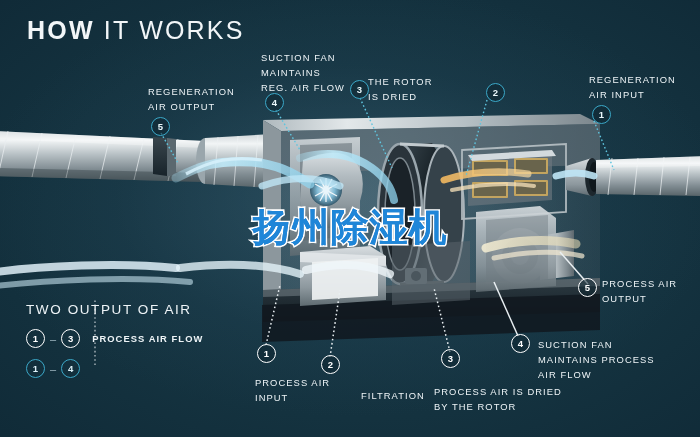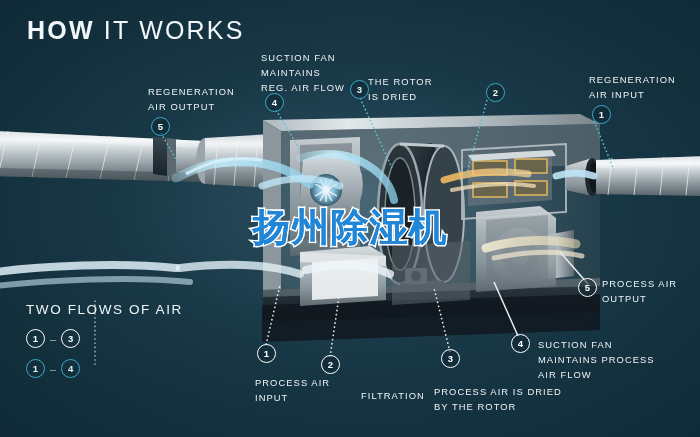--- a/index.html
+++ b/index.html
@@ -348,26 +348,27 @@
   <div class="marker" style="left:441px; top:349px;">3</div>
 
   <div class="callout" style="left:361px; top:388px;">FILTRATION</div>
   <div class="marker" style="left:321px; top:355px;">2</div>
 
   <div class="callout" style="left:255px; top:375px;">PROCESS AIR
 INPUT</div>
   <div class="marker" style="left:257px; top:344px;">1</div>
 
   <div class="legend">
-    <div class="legend-title">TWO FLOWS OF AIR</div>
+    <div class="legend-title">TWO OUTPUT OF AIR</div>
 
     <div class="legend-row">
       <div class="lmark">1</div>
       <div class="ldash">–</div>
       <div class="lmark">3</div>
+      <div class="llabel">PROCESS AIR FLOW</div>
     </div>
 
     <div class="legend-row">
       <div class="lmark cyan">1</div>
       <div class="ldash">–</div>
       <div class="lmark cyan">4</div>
     </div>
   </div>
 
 </div>

